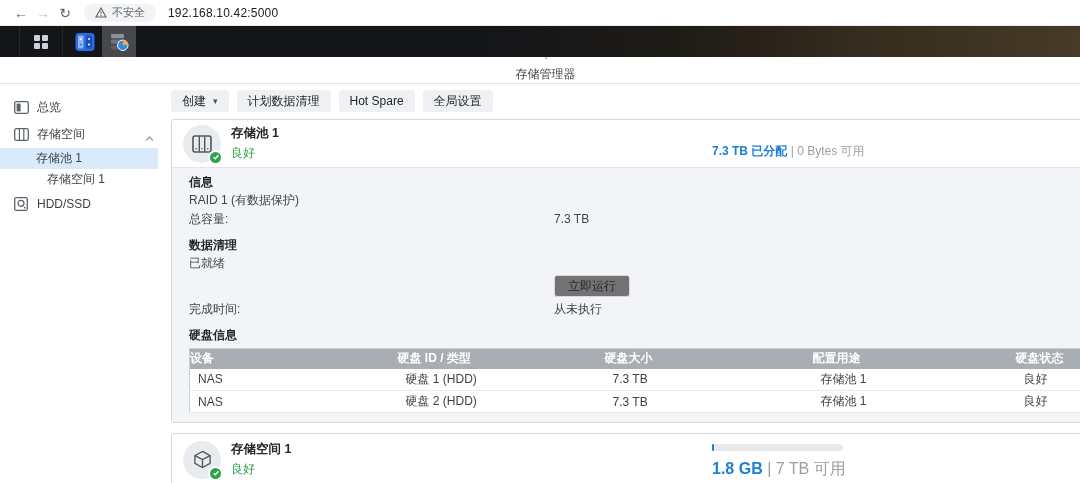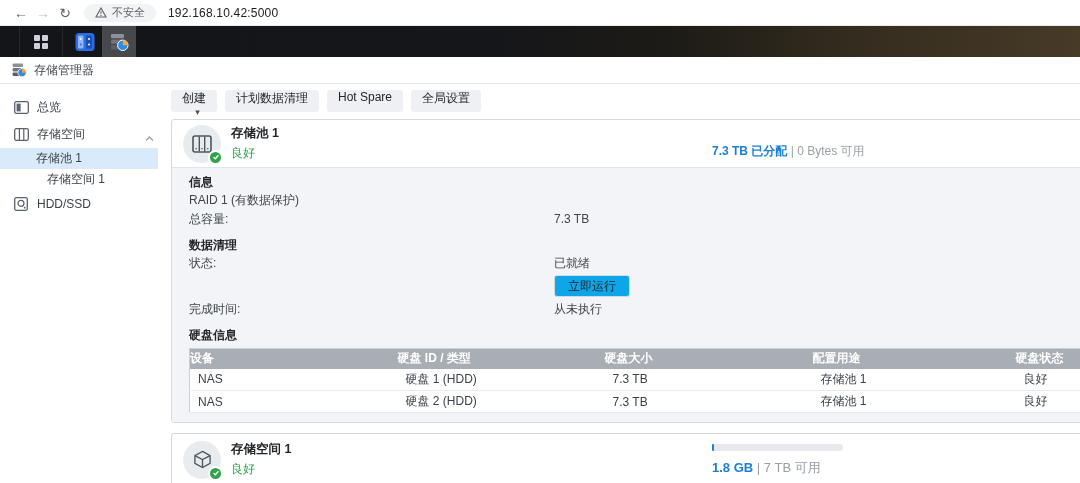--- a/index.html
+++ b/index.html
@@ -22,39 +22,39 @@
   .tb-edge { width:20px; border-right:1px solid rgba(255,255,255,.08); }
   .tb-menu { width:43px; display:flex; align-items:center; justify-content:center;
     border-right:1px solid rgba(255,255,255,.08); cursor:pointer; }
   .tb-apps { display:flex; margin-left:5px; }
   .app-btn { width:34px; display:flex; align-items:center; justify-content:center; cursor:pointer; }
   .app-btn.active { background:rgba(255,255,255,.22); }
 
   
   .win { position:absolute; top:57px; left:0; right:0; bottom:0; background:#fff; }
   .win-header { height:27px; background:#fff; border-bottom:1px solid #e4e6e8;
-    display:flex; align-items:center; gap:7px; padding-left:11px; }
+    display:flex; align-items:center; gap:7px; padding-left:11px;flex-direction:column; }
   .win-title { font-size:12px; color:#42474d; font-weight:500; }
 
   
   .sidebar { position:absolute; top:28px; left:0; width:171px; bottom:0; background:#fff;
     border-right:1px solid #e4e6e8; padding-top:9px; }
   .side-item { height:27px; display:flex; align-items:center; gap:8px; font-size:12px;
     color:#3c4247; padding-left:14px; position:relative; cursor:pointer; }
   .side-item.sub { height:21px; padding-left:36px; }
   .side-item.sub2 { height:21px; padding-left:47px; }
   .side-item.selected { background:#d9ebfa; }
   .side-ic { width:15px; display:flex; }
   .chev { position:absolute; right:16px; top:10px; }
 
   
   .main { position:absolute; top:28px; left:158px; right:0; bottom:0; background:#fff; overflow:hidden; }
   .toolbar { margin:5px 0 0 13px; display:flex; gap:8px; }
   .tb-btn { height:22px; padding:0 11px; background:#eef0f4; border-radius:3px; font-size:12px;
-    color:#23262a; display:inline-flex; align-items:center; cursor:pointer;flex-direction:column; }
+    color:#23262a; display:inline-flex; align-items:center; cursor:pointer; }
   .caret { margin-left:7px; font-size:9px; color:#4c5156; }
 
   .card { margin-left:13px; width:calc(100% - 13px + 12px); border:1px solid #d5d9de;
     border-radius:3px; background:#fff; }
   .pool-card { margin-top:7px; }
   .card-head { height:47px; position:relative; display:flex; align-items:center;
     gap:10px; padding-left:11px; cursor:pointer; }
   .big-ic { width:38px; height:38px; border-radius:50%; background:#e9ecef; position:relative;
     display:flex; align-items:center; justify-content:center; flex:0 0 auto; }
   .badge { position:absolute; right:-2px; bottom:-2px; width:15px; height:15px; border-radius:50%;
@@ -63,39 +63,39 @@
   .obj-status { font-size:12px; color:#2fa24c; margin-top:3px; }
   .capacity { position:absolute; left:540px; top:23px; font-size:12px; }
   .cap-used { color:#1b7fd4; font-weight:bold; }
   .cap-dim { color:#9aa0a6; }
 
   .card-body { background:#f2f4f7; border-top:1px solid #e2e5e8; padding:7px 0 9px 17px; }
   .sec-h { font-size:12px; font-weight:bold; color:#23262a; line-height:15px; }
   .sec-h.mt { margin-top:10px; }
   .kv { display:flex; font-size:12px; color:#40454a; line-height:17px; margin-top:2px; }
   .kv .k { width:365px; flex:0 0 auto; }
-  .run-btn { height:22px; padding:4px 13px; background:#0ea5e9; border:1px solid #d6dade;
+  .run-btn { height:22px; padding:4px 13px; background:#737373; border:1px solid #d6dade;
     border-radius:3px; font-size:12px; color:#23262a; margin:3px 0 2px 365px;
     display:inline-flex; align-items:center; cursor:pointer; }
 
   table.drives { border-collapse:collapse; width:calc(100% + 14px); margin-top:5px;
     border:1px solid #c9ced3; background:#fff; }
   table.drives th { background:#a8aeb4; color:#fff; font-weight:bold; font-size:12px;
     height:20px; text-align:left; padding-left:0; }
   table.drives td { font-size:12px; color:#3c4247; height:22px; padding-left:8px;
     border-bottom:1px solid #e8ebee; background:#fff; }
   td.ok { color:#2fa24c; }
   .c1{width:208px}.c2{width:207px}.c3{width:208px}.c4{width:203px}
 
   .vol-card { margin-top:10px; height:53px; position:relative; display:flex;
     align-items:center; gap:10px; padding-left:11px; }
   .vol-usage { position:absolute; left:540px; top:10px; }
   .vol-bar { width:131px; height:7px; background:#e7e9ec; border-radius:4px; margin-bottom:8px; }
   .vol-bar-fill { width:2px; height:7px; background:#1b7fd4; border-radius:4px; }
-  .vol-text { font-size:13px;margin-top:8px; }
+  .vol-text { font-size:16px;margin-top:8px; }
 </style>
 </head>
 <body>
 
 <div class="browser-bar">
   <span class="nav-ic">←</span>
   <span class="nav-ic disabled">→</span>
   <span class="nav-ic">↻</span>
   <span class="sec-pill">
     <svg width="12" height="11" viewBox="0 0 12 11">
@@ -241,21 +241,20 @@
         <div class="kv">
           <span>RAID 1 (有数据保护)</span>
         </div>
         <div class="kv">
           <span class="k">总容量:</span>
           <span>7.3 TB</span>
         </div>
 
         <div class="sec-h mt">数据清理</div>
         <div class="kv">
-          <span class="k">状态:</span>
           <span>已就绪</span>
         </div>
         <div><span class="run-btn">立即运行</span></div>
         <div class="kv">
           <span class="k">完成时间:</span>
           <span>从未执行</span>
         </div>
 
         <div class="sec-h mt">硬盘信息</div>
         <table class="drives">

